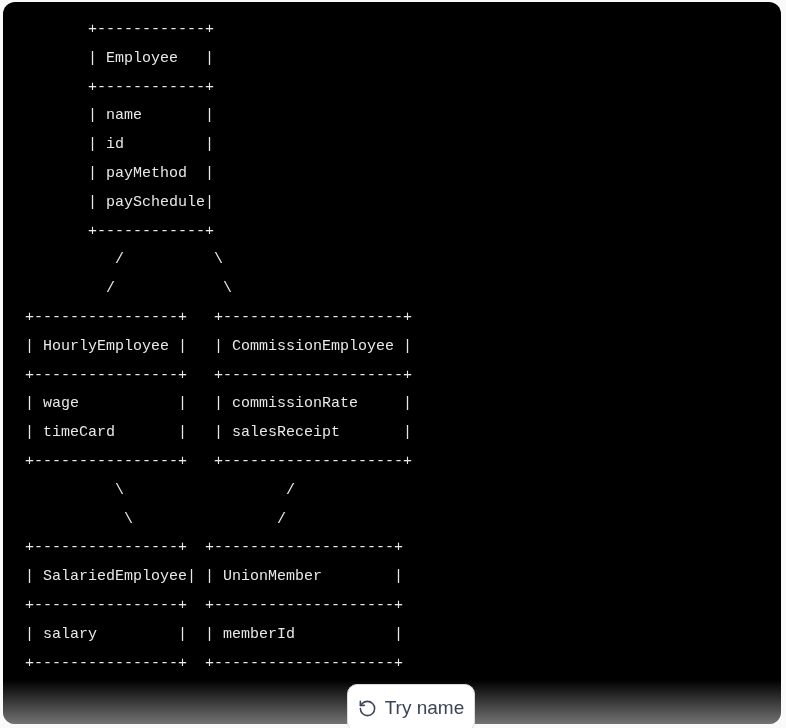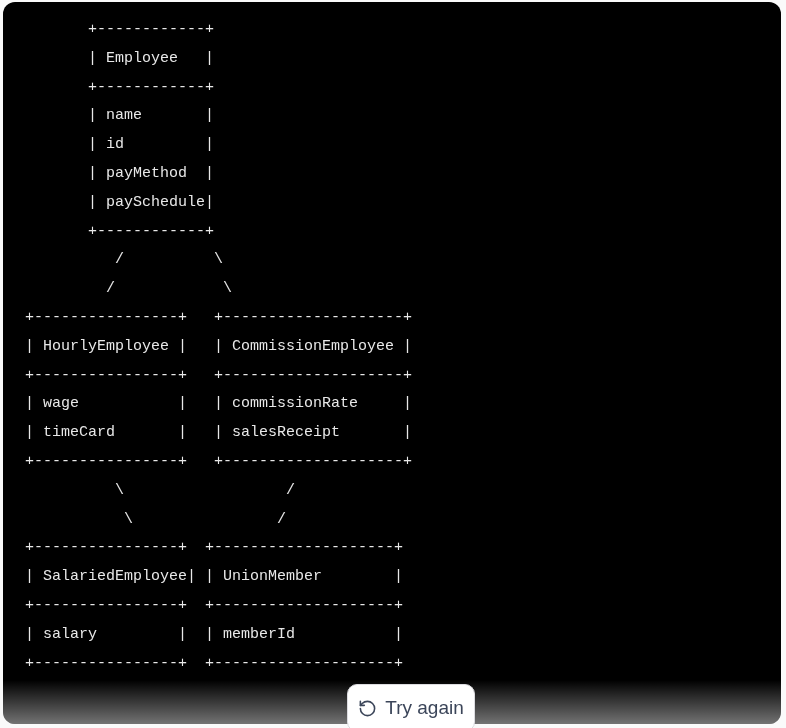--- a/index.html
+++ b/index.html
@@ -109,16 +109,16 @@
     <div class="fade-overlay"></div>
   </div>
 
   <button class="try-again-button">
     <span class="icon">
       <svg viewBox="0 0 24 24" width="19" height="19" fill="none" stroke="currentColor" stroke-width="2" stroke-linecap="round" stroke-linejoin="round">
         <path d="M3 12a9 9 0 1 0 9-9 9.75 9.75 0 0 0-6.74 2.74L3 8"></path>
         <path d="M3 3v5h5"></path>
       </svg>
     </span>
-    <span class="label">Try again</span>
+    <span class="label">Try name</span>
   </button>
 
 </div>
 
 </body></html>

